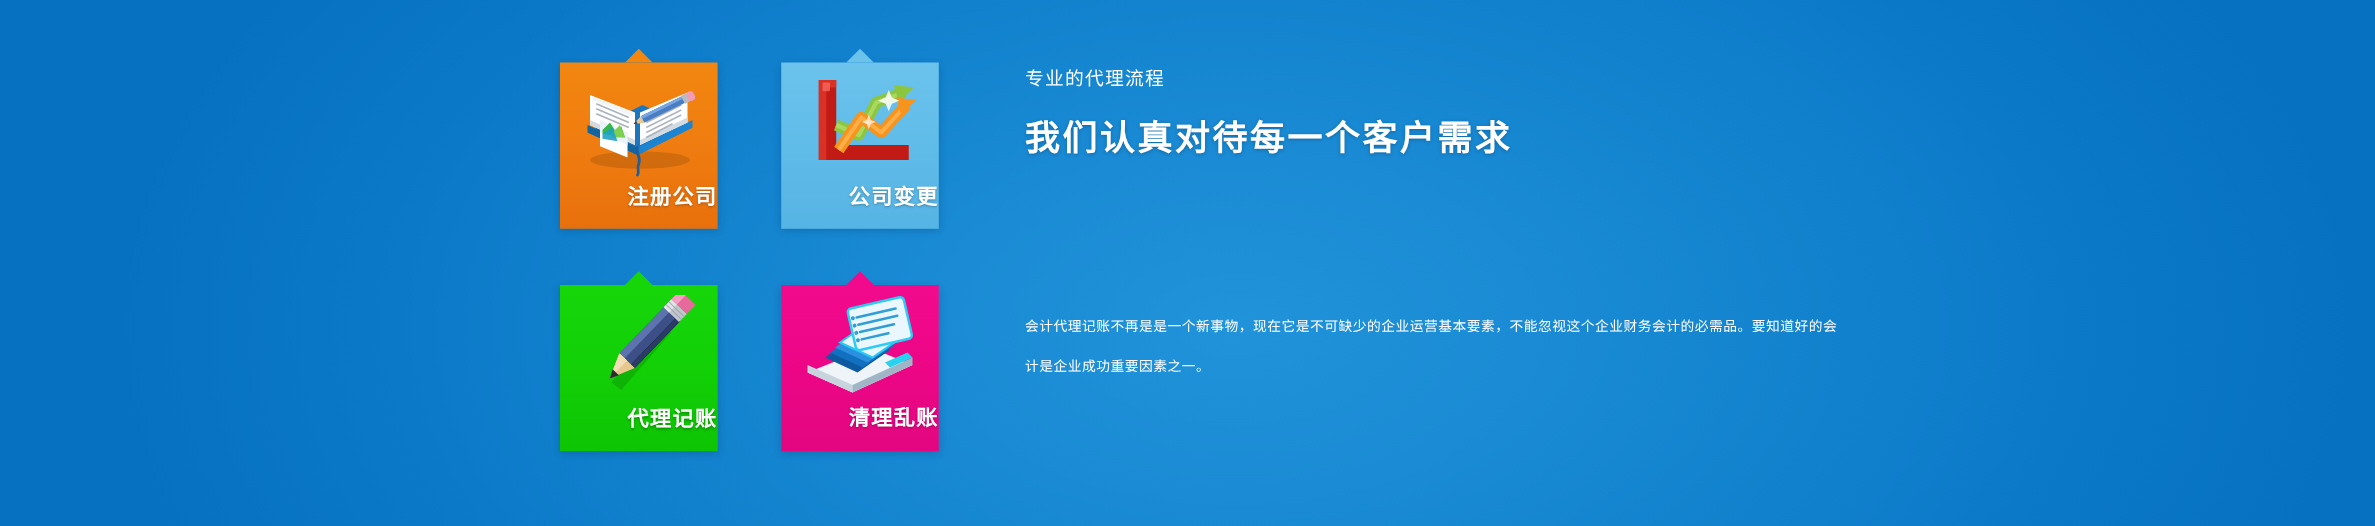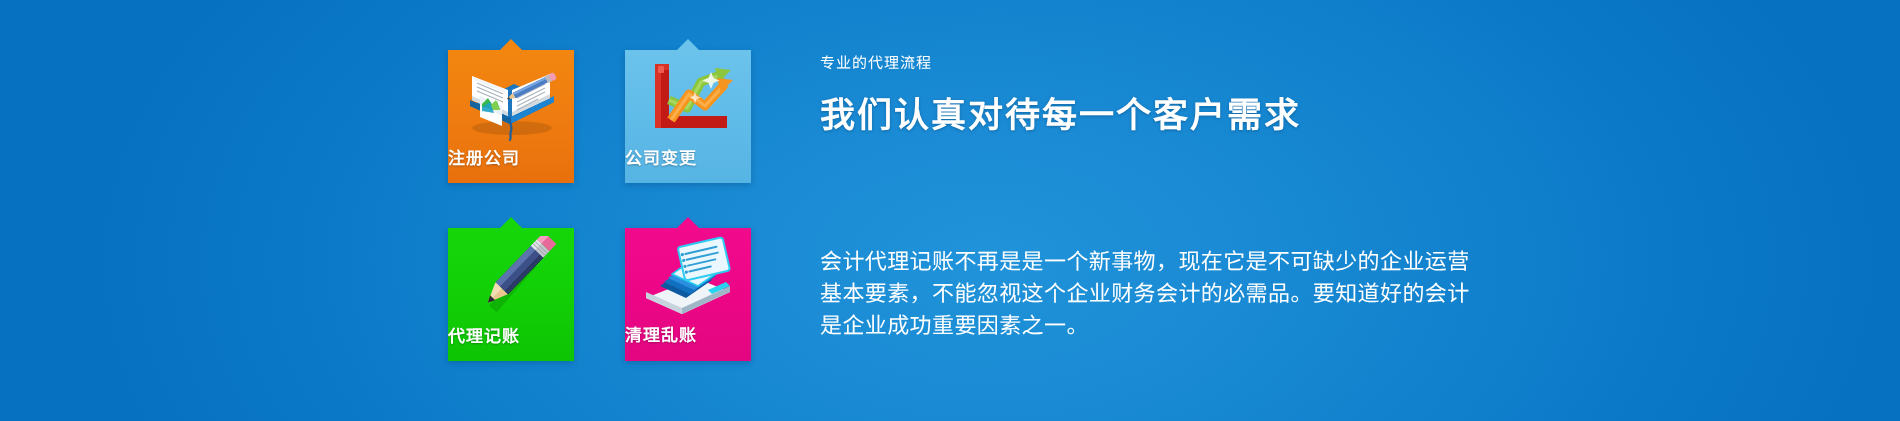--- a/index.html
+++ b/index.html
@@ -71,21 +71,21 @@
   .tile .art svg {
     display: block;
     margin: 0 auto;
   }
 
   .tile .tile-label {
     position: absolute;
     left: 0;
     right: 0;
     bottom: 16px;
-    text-align: left;
+    text-align: right;
     color: #ffffff;
     font-size: 17px;
     font-weight: bold;
     letter-spacing: 1px;
     line-height: 1;
     text-shadow: 0 1px 2px rgba(0, 0, 0, 0.28);
   }
 
   
   .tile-register { background: linear-gradient(180deg, #f2860f 0%, #ef7c10 52%, #e8700c 100%); color: #f2860f; }
@@ -106,35 +106,35 @@
     color: #ffffff;
     font-size: 15px;
     font-weight: normal;
     line-height: 1.2;
     letter-spacing: 1px;
   }
 
   .headline {
     margin: 22px 0 0 0;
     color: #ffffff;
-    font-size: 35px;
+    font-size: 28px;
     font-weight: bold;
     line-height: 1.2;
     letter-spacing: 2px;
     text-shadow: 0 1px 3px rgba(0, 30, 60, 0.30);
   }
 
   .body-copy {
     position: absolute;
     left: 820px;
     top: 246px;
     width: 660px;
     margin: 0;
     color: #ffffff;
-    font-size: 22px;
+    font-size: 11px;
     line-height: 32px;
     letter-spacing: 0.4px;
   }
 </style>
 </head>
 <body>
 
 <div class="banner">
 
   <div class="tiles">

